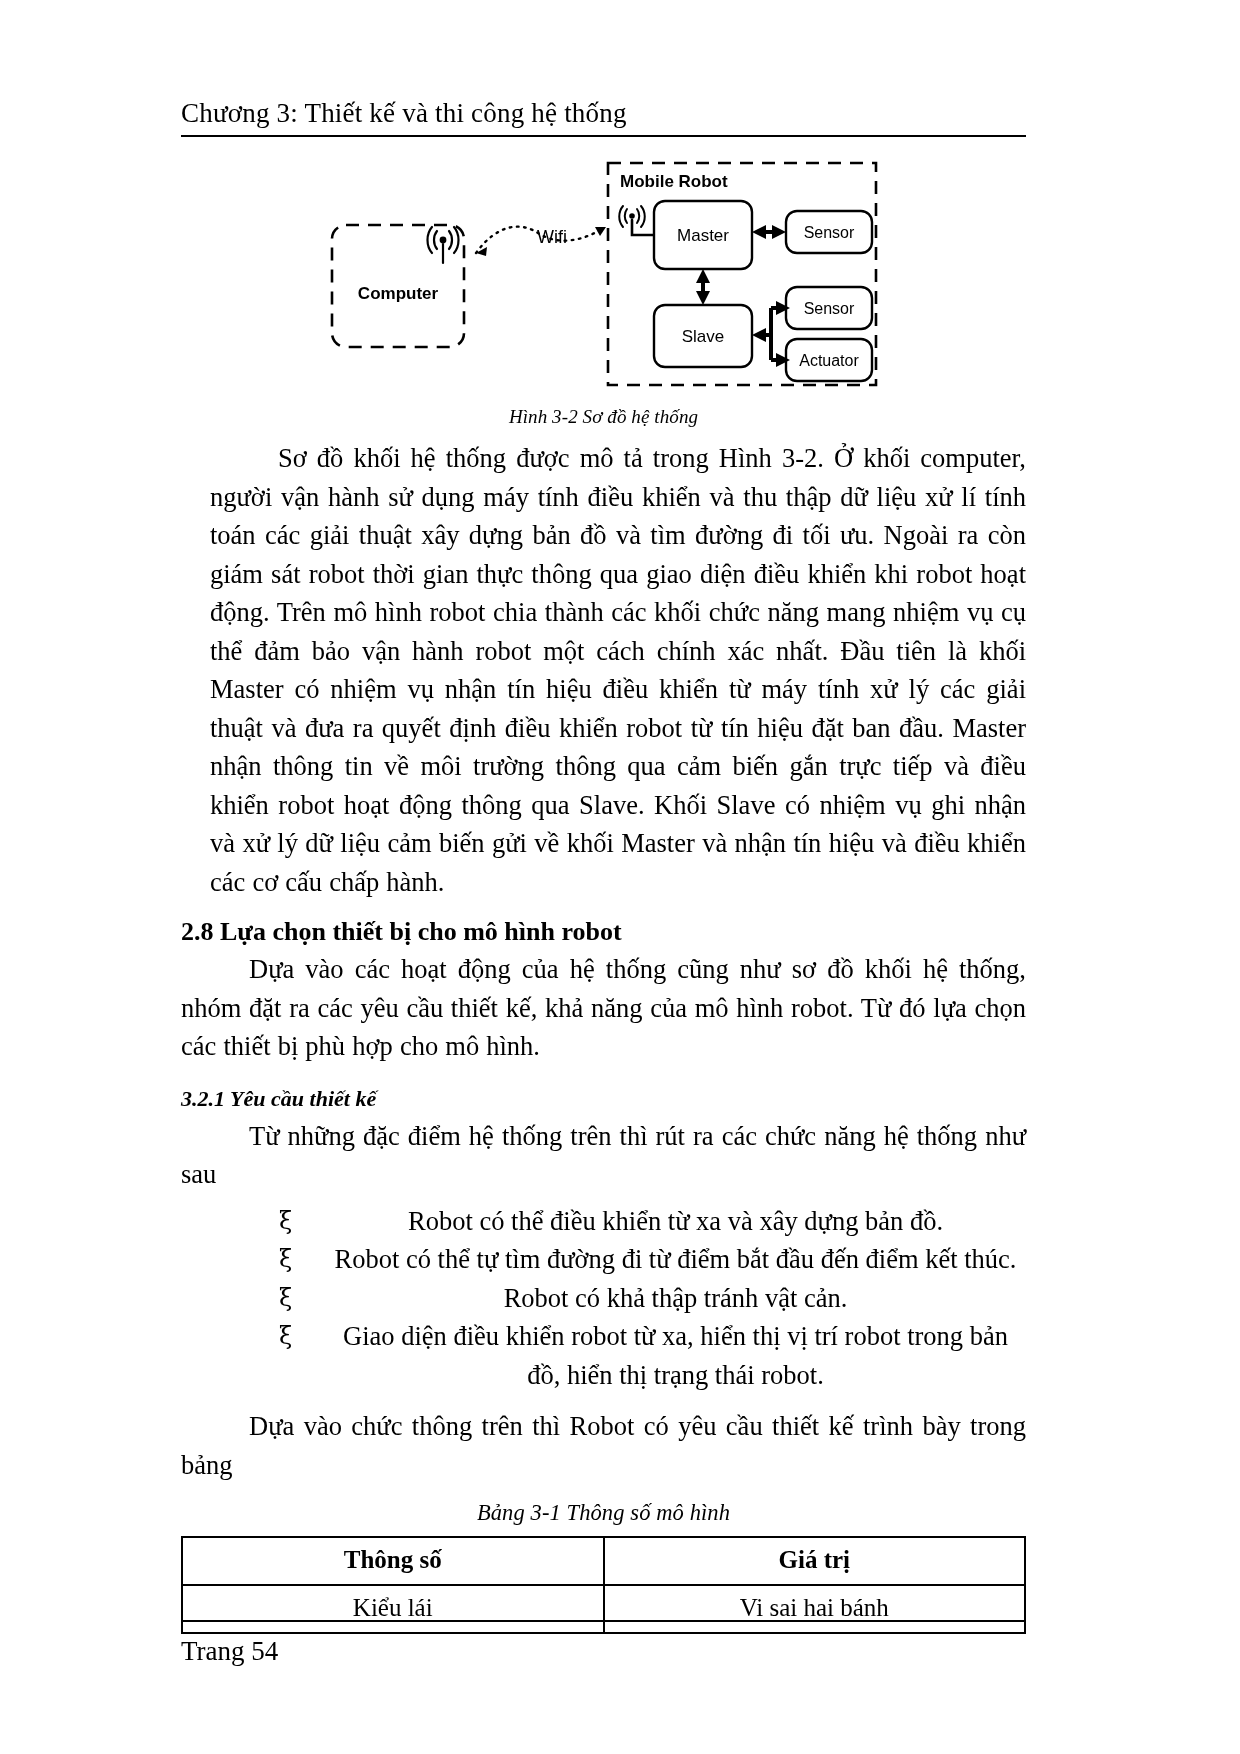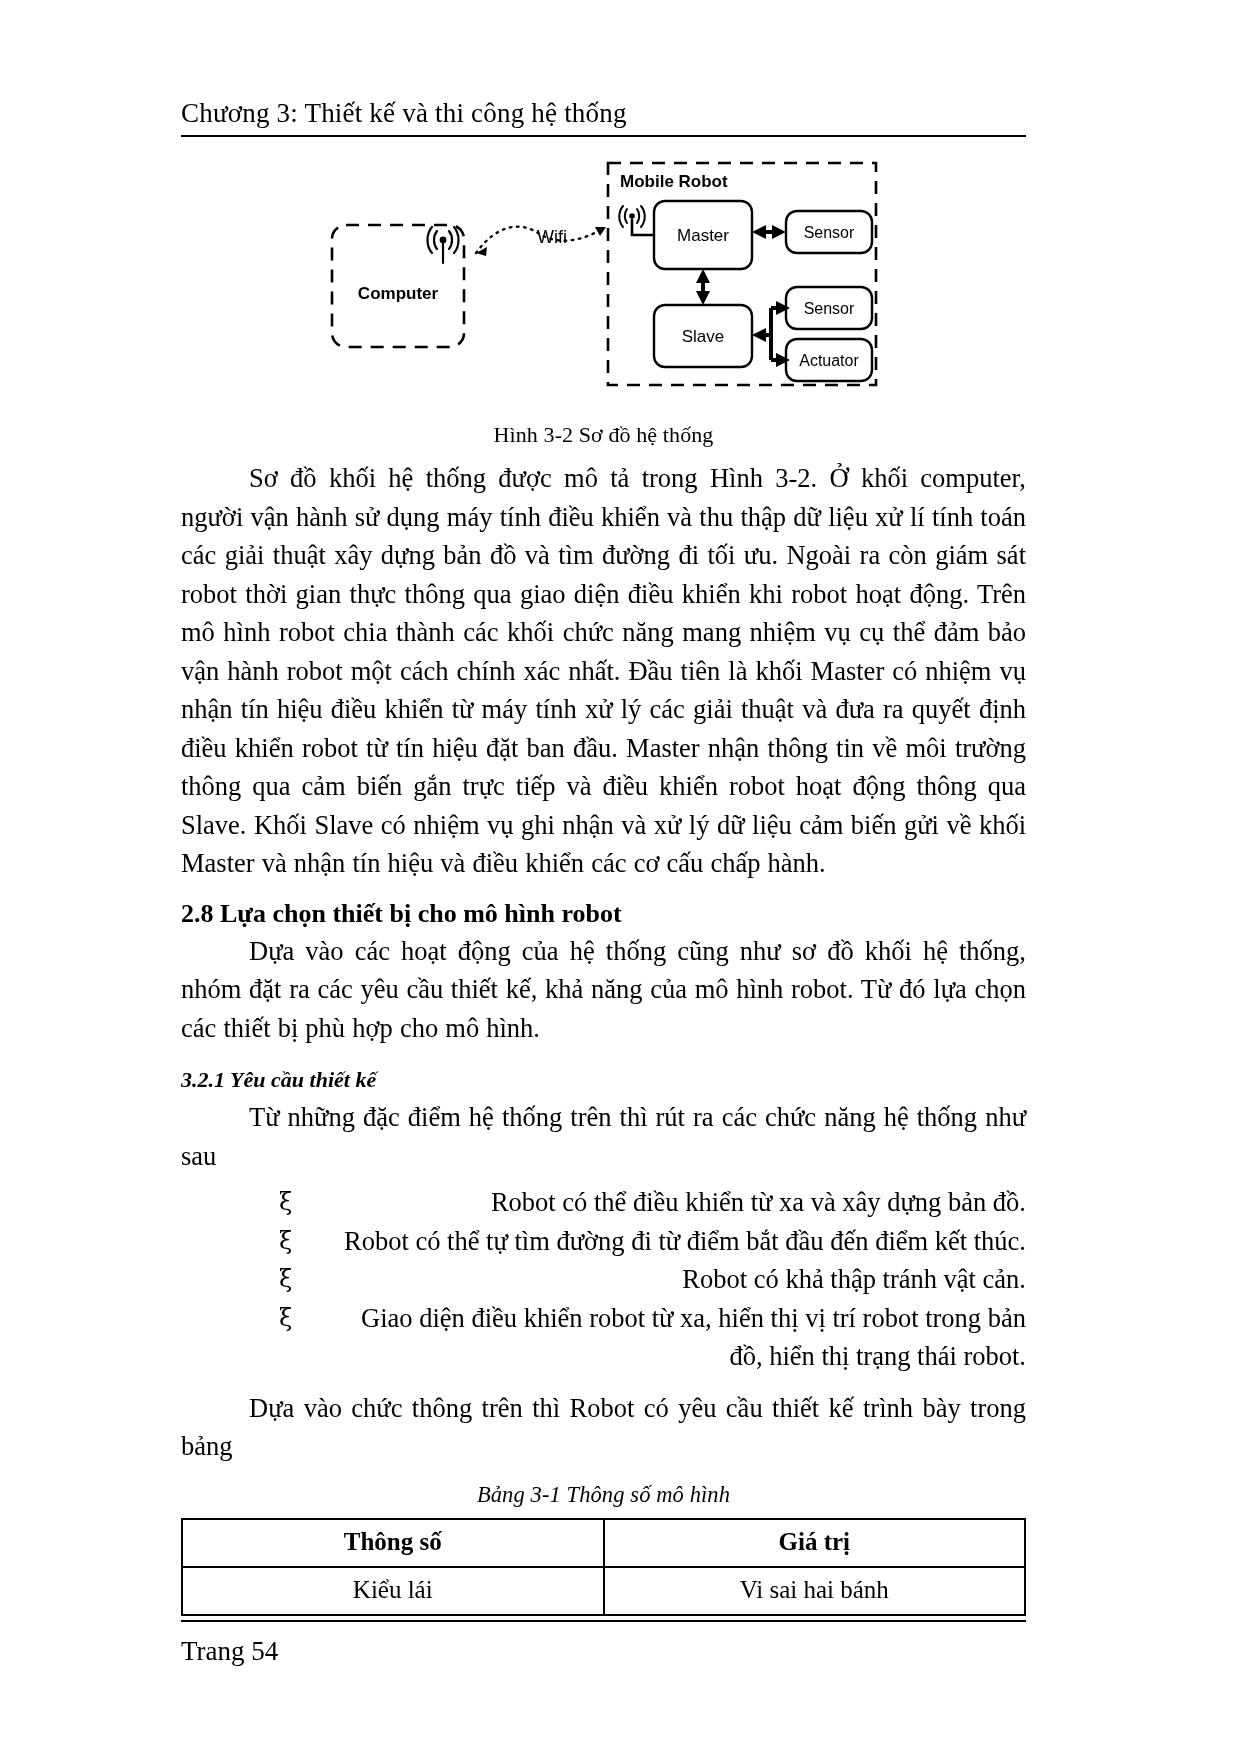--- a/index.html
+++ b/index.html
@@ -44,36 +44,37 @@
   
   .figure-wrap {
     margin-top: 20px;
     height: 245px;
     position: relative;
   }
   .figure-svg { display: block; margin: 0 auto; }
 
   .fig-caption {
     text-align: center;
-    font-size: 22px;
-    margin-top: 20px;
+    font-style: italic;
+    font-size: 19px;
+    margin-top: 4px;
     letter-spacing: .1px;
   }
 
   
   p.body {
     font-size: 26.5px;
     line-height: 38.5px;
     text-align: justify;
     margin: 0;
     text-indent: 68px;
     letter-spacing: 0px;
     word-spacing: .5px;
   }
-  p.body.first { margin-top: 11px; }
+  p.body.first { margin-top: 11px; margin-left: 29px; }
 
   h2.sec {
     font-size: 26px;
     font-weight: bold;
     margin: 13px 0 0 0;
     line-height: 36px;
   }
   h3.subsec {
     font-size: 22px;
     font-weight: bold;
@@ -96,21 +97,21 @@
     padding-left: 98px;
   }
   ul.reqs li .marker {
     width: 46px;
     flex: 0 0 46px;
     font-family: "DejaVu Serif", serif;
     font-size: 24px;
   }
   ul.reqs li .txt {
     flex: 1 1 auto;
-    text-align: right;
+    text-align: center;
   }
 
   
   .tbl-caption {
     text-align: center;
     font-style: italic;
     font-size: 22.5px;
     margin-top: 16px;
     letter-spacing: .1px;
   }

